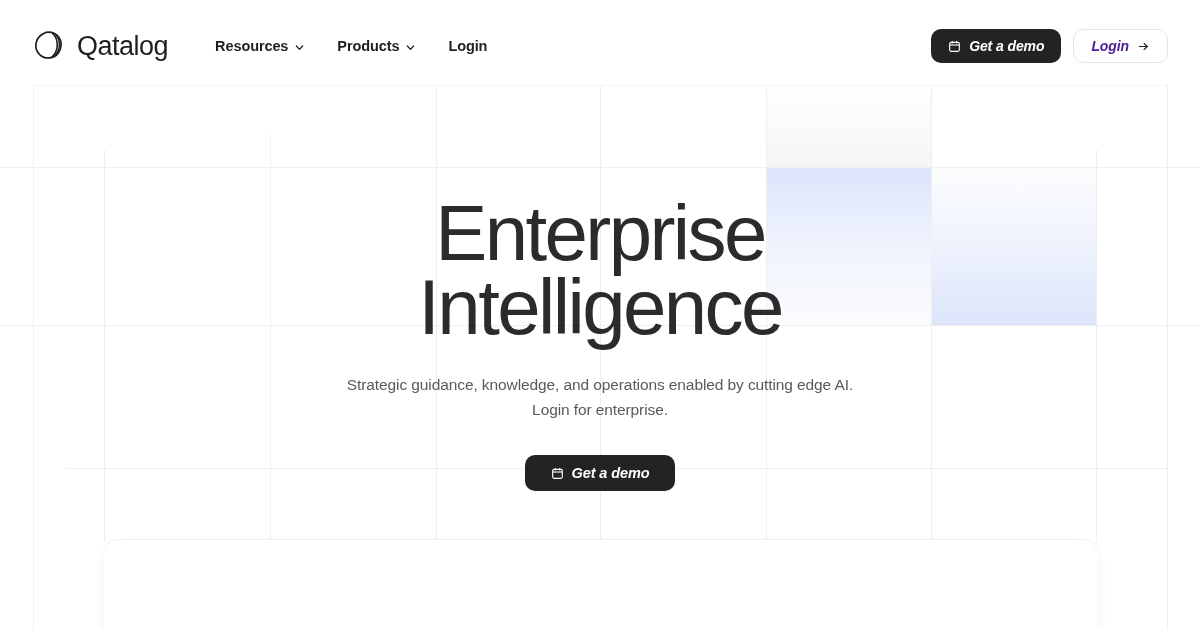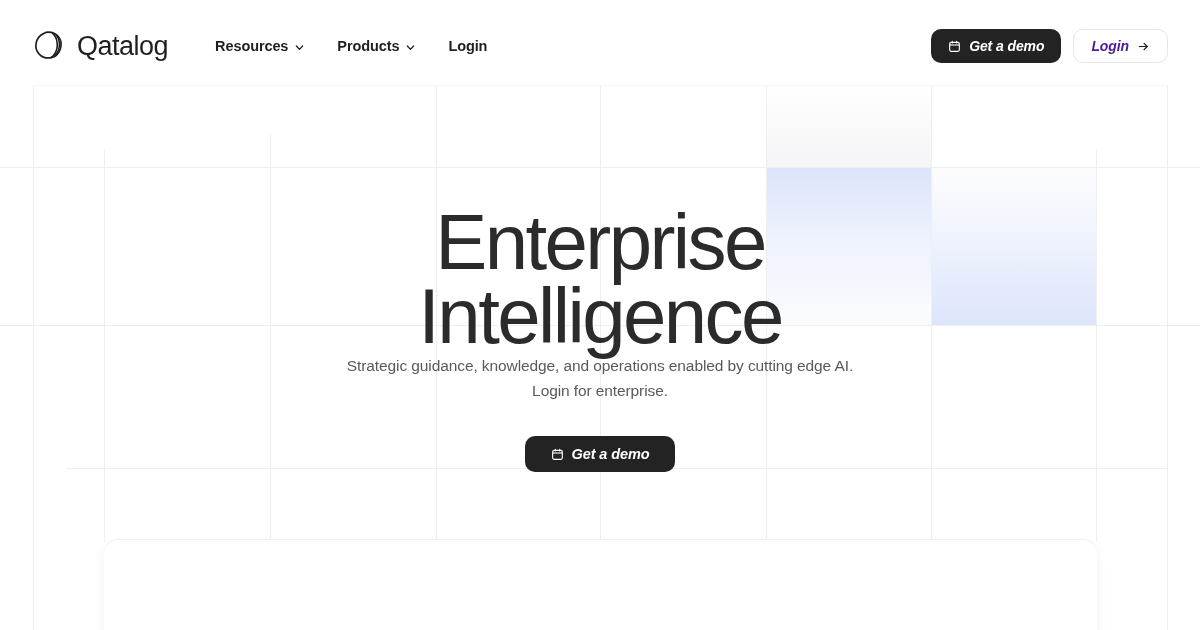--- a/index.html
+++ b/index.html
@@ -147,21 +147,21 @@
   .ico {
     display: inline-flex;
     align-items: center;
     justify-content: center;
   }
   .ico svg { display: block; }
 
   
   .hero {
     position: absolute;
-    top: 17px; left: 0;
+    top: 8px; left: 0;
     width: 1200px;
     height: 540px;
     z-index: 5;
     display: flex;
     flex-direction: column;
     align-items: center;
     pointer-events: none;
   }
   .hero-inner {
     pointer-events: auto;
@@ -174,20 +174,21 @@
     margin-top: 188px;
     font-size: 78px;
     line-height: 0.95;
     font-weight: 400;
     letter-spacing: -2.6px;
     color: #2b2b2b;
     text-align: center;
     max-width: 740px;
   }
   .hero-sub {
+    margin-top: 28px;
     font-size: 15.5px;
     line-height: 1.62;
     color: #5a5a5e;
     text-align: center;
     font-weight: 400;
     letter-spacing: -0.1px;
     max-width: 620px;
   }
   .hero-cta {
     margin-top: 33px;

